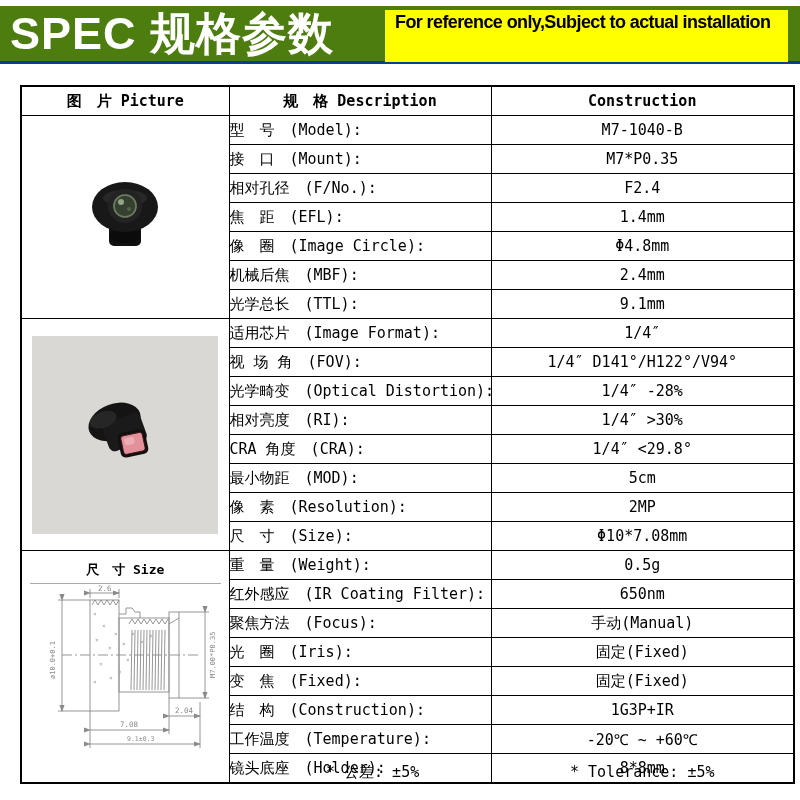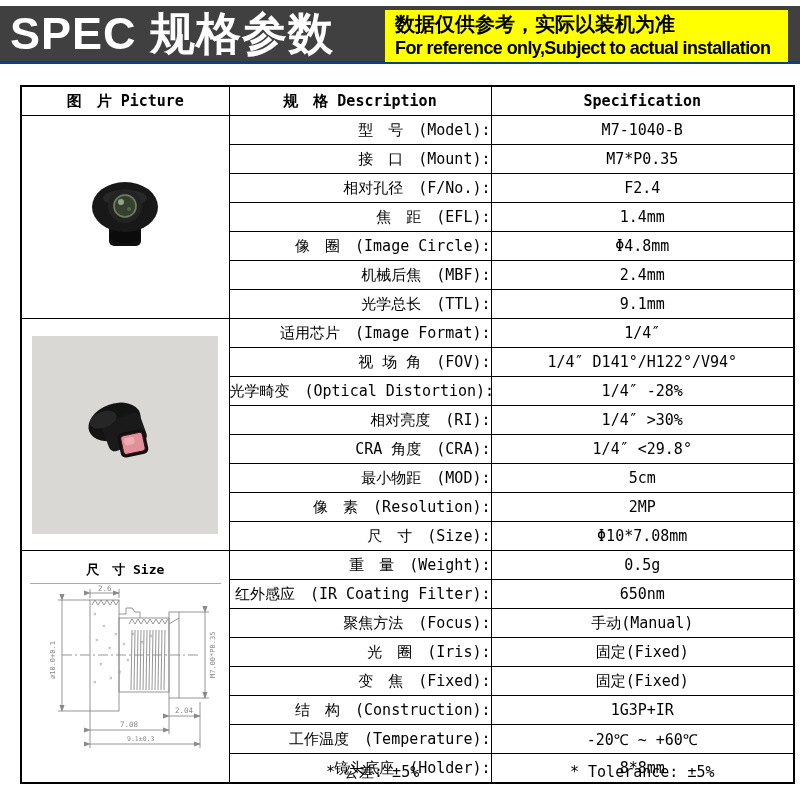--- a/index.html
+++ b/index.html
@@ -31,21 +31,21 @@
     position:absolute;left:20px;top:85px;width:773px;
     border-collapse:collapse;table-layout:fixed;
     border:2px solid #000;
     font-size:15px;
   }
   table.spec td,table.spec th{
     border:1px solid #000;height:28px;padding:0;overflow:hidden;
     vertical-align:middle;
   }
   th.hdr{font-weight:bold;text-align:center;font-size:15px;}
-  td.desc{text-align:right;padding-left:11px;white-space:nowrap;}
+  td.desc{text-align:left;padding-left:11px;white-space:nowrap;}
   td.val{text-align:center;white-space:nowrap;}
   td.piccell{text-align:center;vertical-align:middle;background:#fff;}
   .photo2{
     width:186px;height:198px;margin:0 auto;background:#d9d8d4;
     display:flex;align-items:center;justify-content:center;
   }
   
   td.sizecell{vertical-align:top;}
   .size-title{
     font-weight:bold;font-size:13px;text-align:center;
@@ -55,39 +55,38 @@
   
   .footer-item{position:absolute;top:763px;font-size:15px;white-space:nowrap;}
   .f-edited{left:30px;margin-top:42px;}
   .f-cn{left:326px;}
   .f-en{left:570px;}
   svg text{font-family:"DejaVu Sans Mono","Liberation Mono",monospace;}
 </style>
 </head>
 <body>
 
-<div class="banner" style="background:#404040;">
+<div class="banner" style="background:#4d7c0f;">
   <div class="banner-title">SPEC 规格参数</div>
   <div class="notice" style="background:#ffff00;">
-    <div class="notice-cn">数据仅供参考，实际以装机为准</div>
     <div class="notice-en">For reference only,Subject to actual installation</div>
   </div>
 </div>
 
 <table class="spec">
   <colgroup>
       <col style="width:208px">
       <col style="width:262px">
       <col style="width:303px">
     </colgroup>
   <tbody>
       <tr>
     <th class="hdr">图　片  Picture</th>
     <th class="hdr">规　格  Description</th>
-    <th class="hdr">Specification</th>
+    <th class="hdr">Construction</th>
   </tr>
 
   <tr>
     <td class="piccell" rowspan="7">
       
       <svg width="82" height="74" viewBox="0 0 82 74">
         <rect x="25" y="44" width="32" height="24" rx="5" fill="#101010"></rect>
         <ellipse cx="41" cy="58" rx="15" ry="7" fill="#0b0b0b"></ellipse>
         <ellipse cx="41" cy="29" rx="33" ry="25" fill="#181818"></ellipse>
         <ellipse cx="41" cy="20" rx="22" ry="8" fill="#343434" opacity="0.6"></ellipse>

